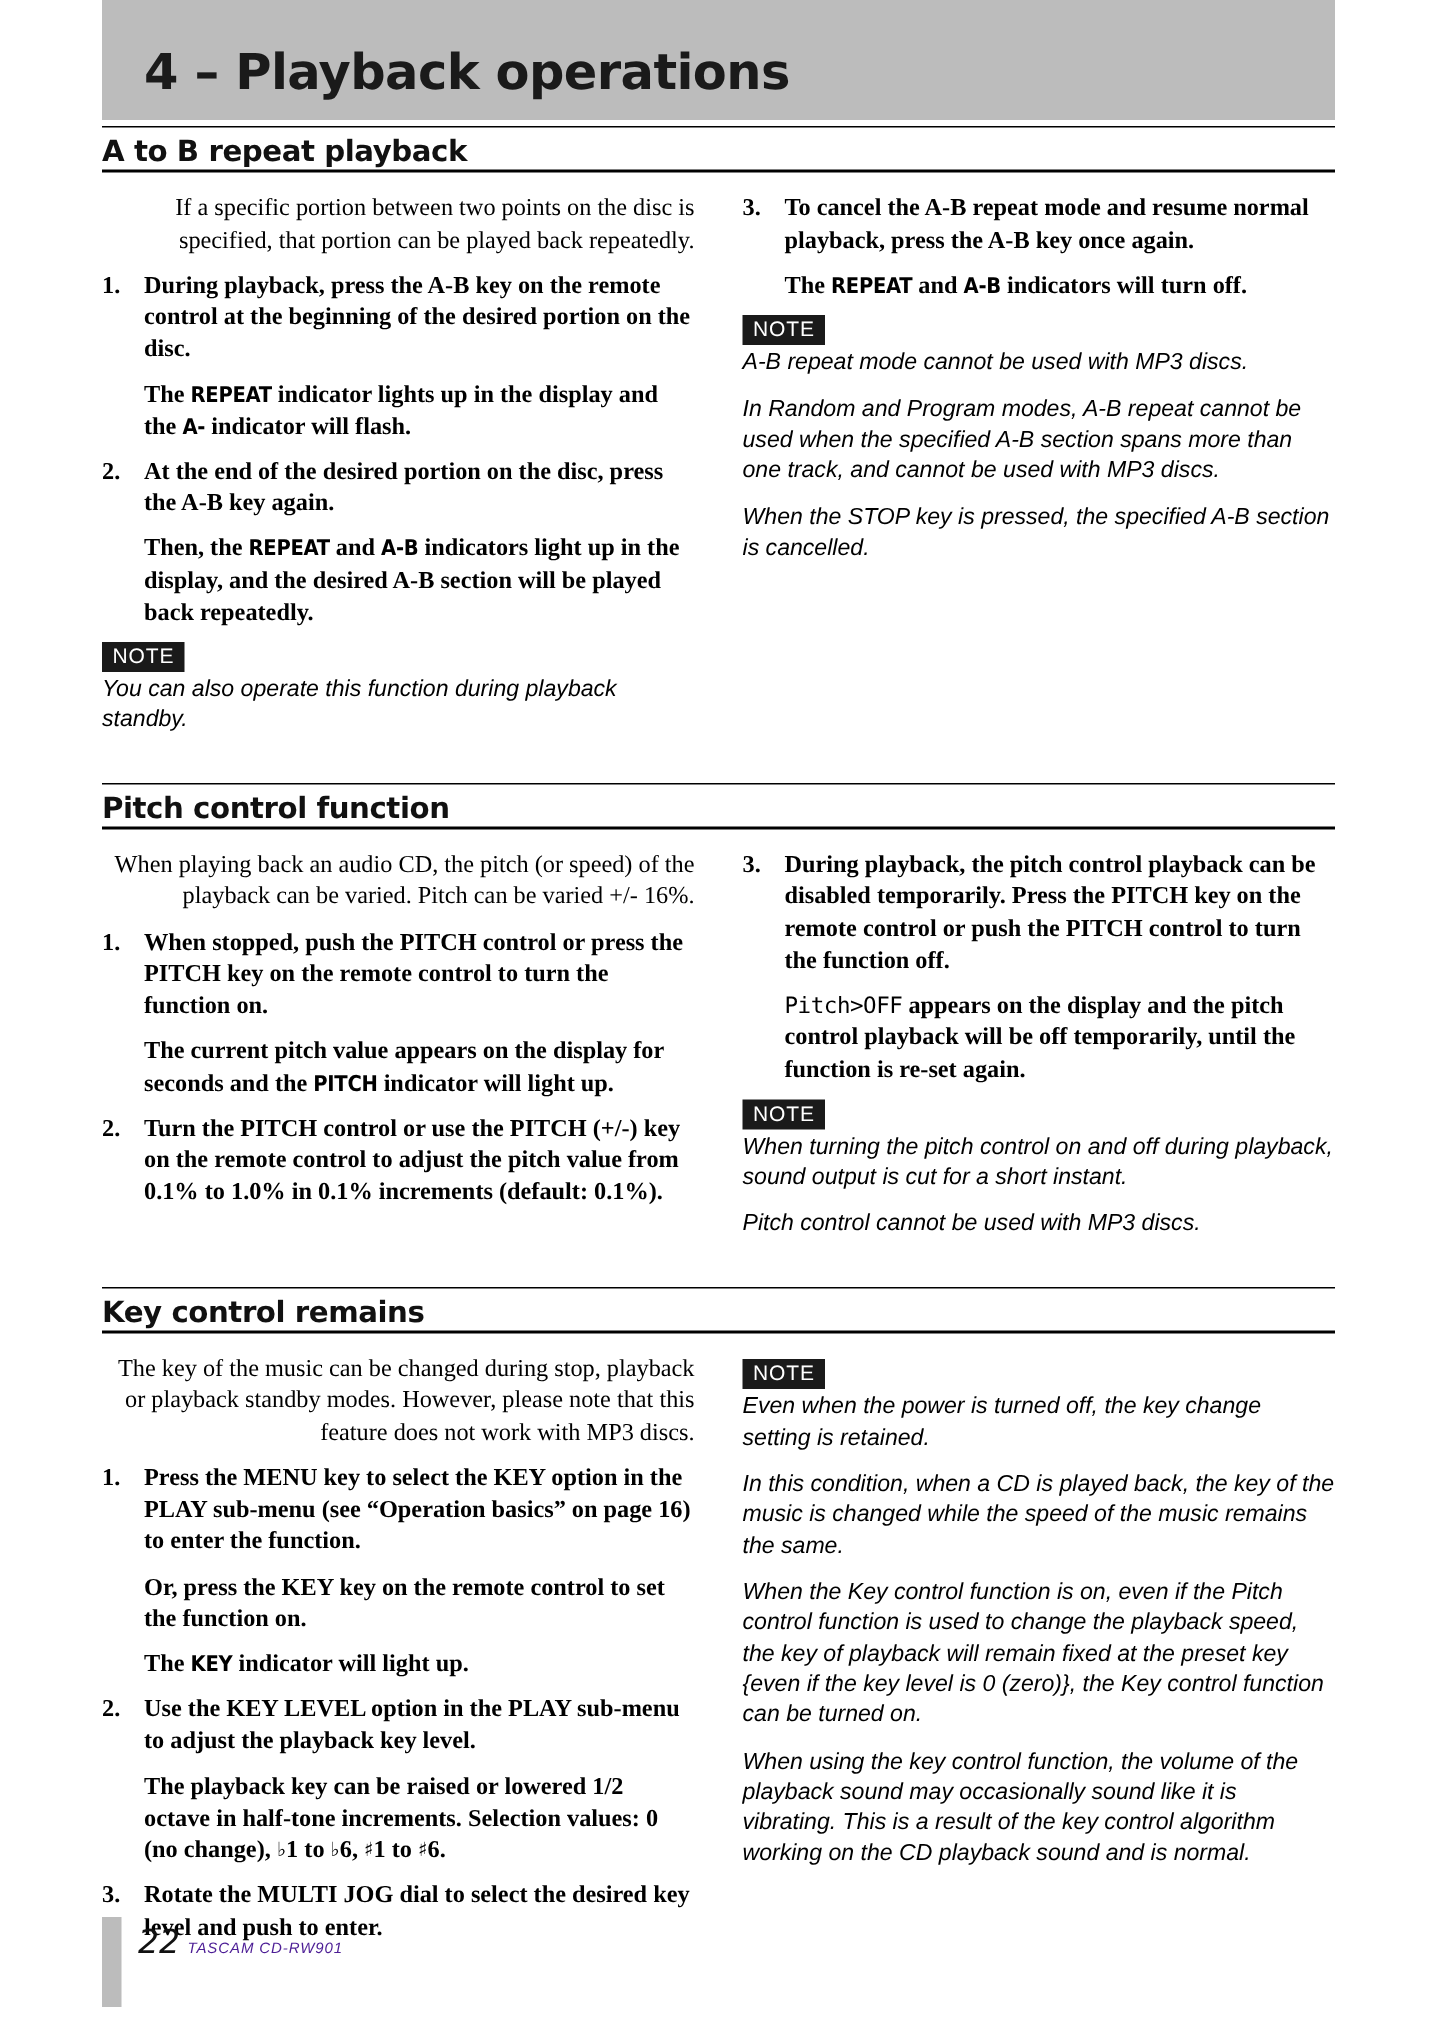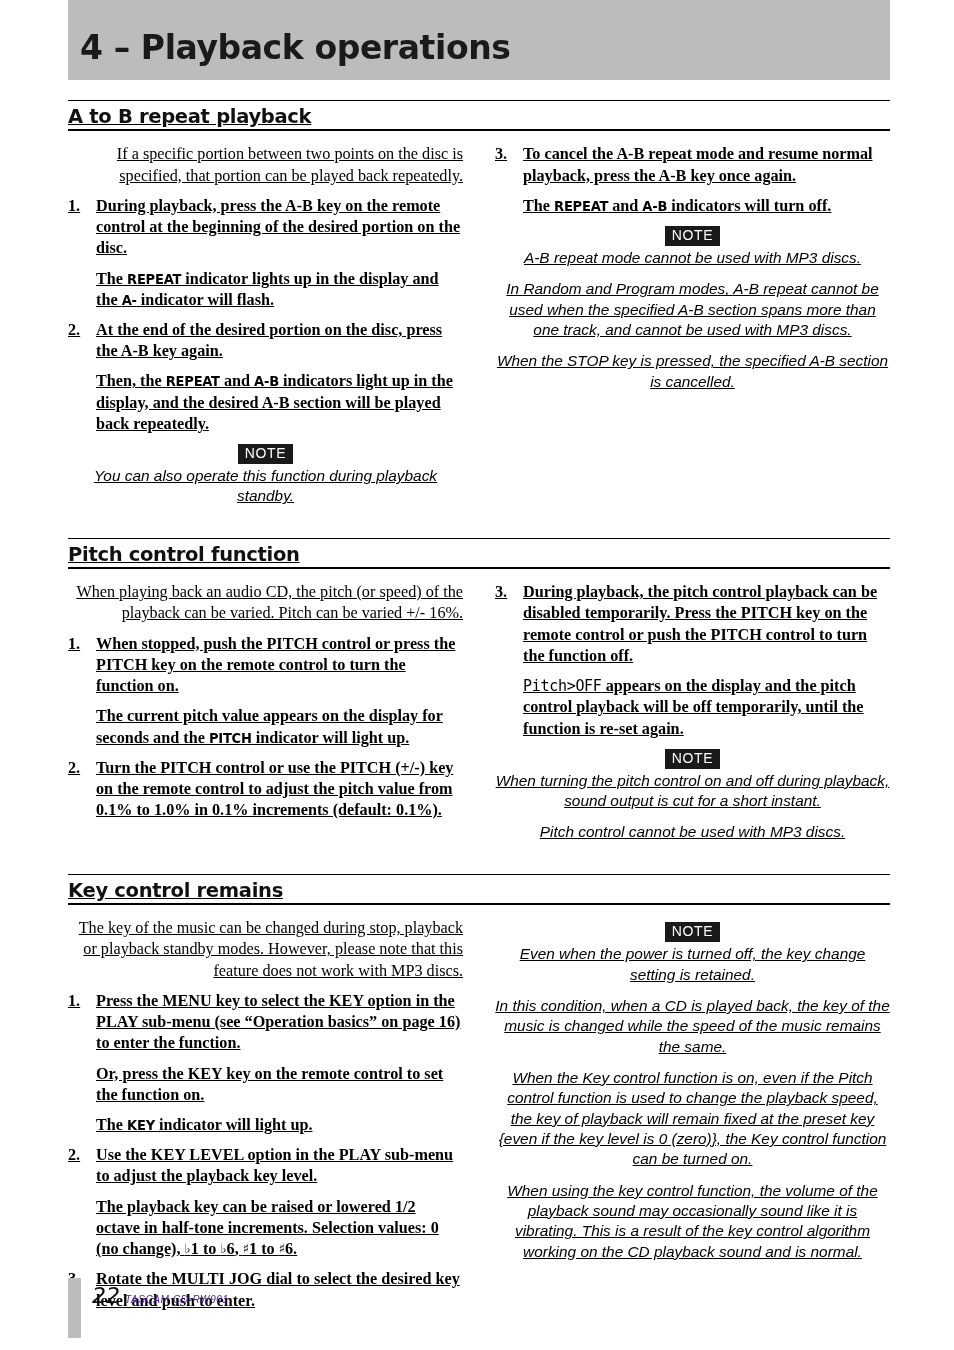--- a/index.html
+++ b/index.html
@@ -20,37 +20,36 @@
   .chapter-band {
     position: absolute;
     left: 68px;
     top: 0;
     width: 822px;
     height: 80px;
     background: #bcbcbc;
   }
   .chapter-title {
     position: absolute;
-    left: 80px;
+    left: 96px;
     top: 28px;
     font-family: "DejaVu Sans", sans-serif;
     font-weight: bold;
     font-size: 33px;
     letter-spacing: -0.4px;
     color: #1a1a1a;
     white-space: nowrap;
   }
 
   
   .page {
     position: absolute;
     left: 68px;
-    top: 80px;
+    top: 64px;
     width: 822px;
-    text-decoration: underline;
   }
 
   
   .section {
     margin-top: 20px;
   }
   .section-head {
     border-top: 1px solid #000;
     border-bottom: 2.5px solid #000;
     padding-top: 5px;
@@ -141,21 +140,21 @@
     line-height: 1.22;
     margin-bottom: 2px;
   }
   .note-body {
     font-family: "Liberation Sans", sans-serif;
     font-style: italic;
     font-size: 15.4px;
     line-height: 1.32;
     margin: 0 0 11px 0;
   }
-  .note-wrap { margin-top: 4px; text-align: center; }
+  .note-wrap { margin-top: 4px; }
 
   
   .footer-bar {
     position: absolute;
     left: 68px;
     top: 1278px;
     width: 13px;
     height: 60px;
     background: #bcbcbc;
   }

